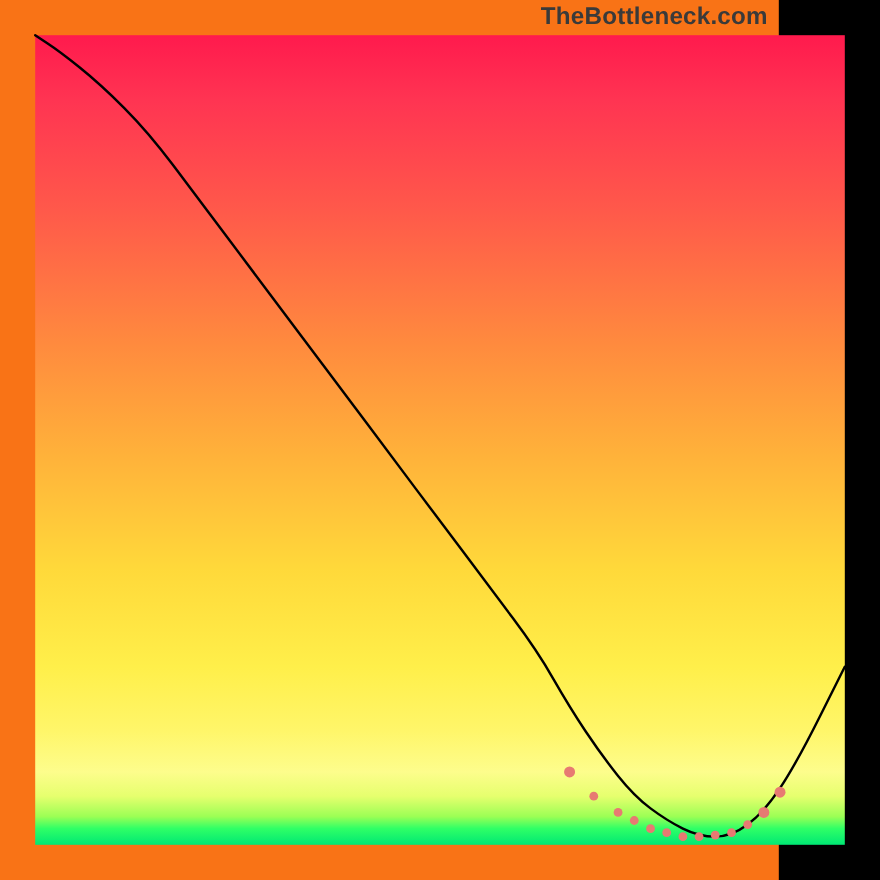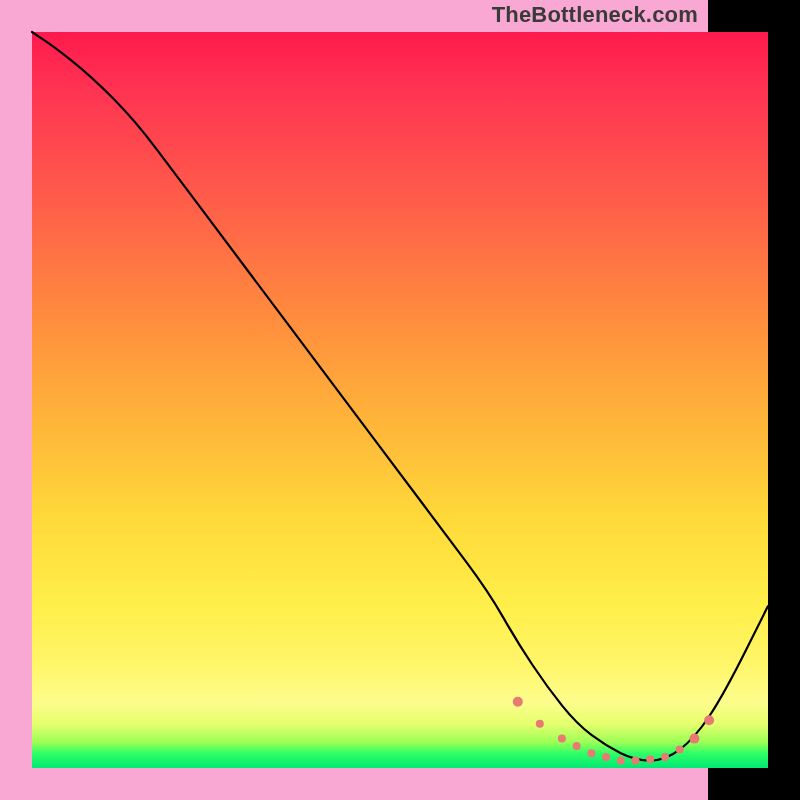--- a/index.html
+++ b/index.html
@@ -8,21 +8,21 @@
     width: 800px;
     height: 800px;
     background: #000;
     overflow: hidden;
     font-family: Arial, Helvetica, sans-serif;
   }
   .frame {
     position: relative;
     width: 708px;
     height: 800px;
-    background: #f9a8d4;
+    background: #f97316;
   }
   .attribution {
     position: absolute;
     top: 2px;
     right: 10px;
     color: #3a3a3a;
     font-size: 22px;
     font-weight: 600;
     letter-spacing: 0.2px;
     user-select: none;

